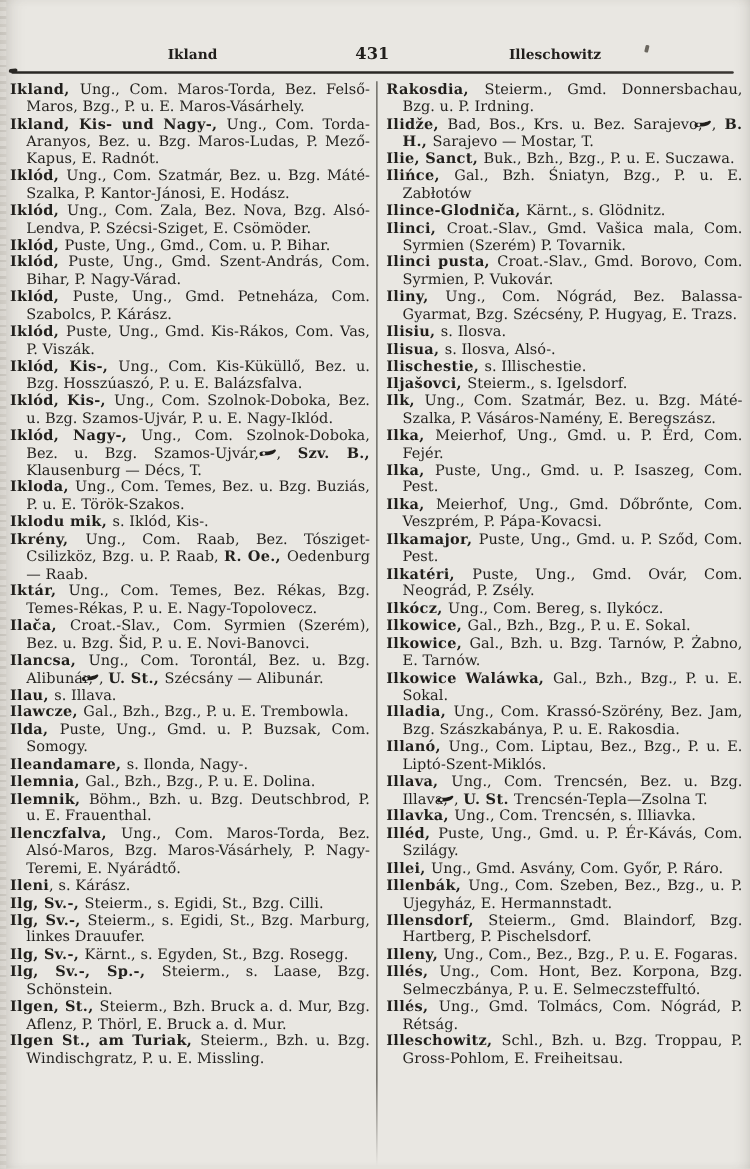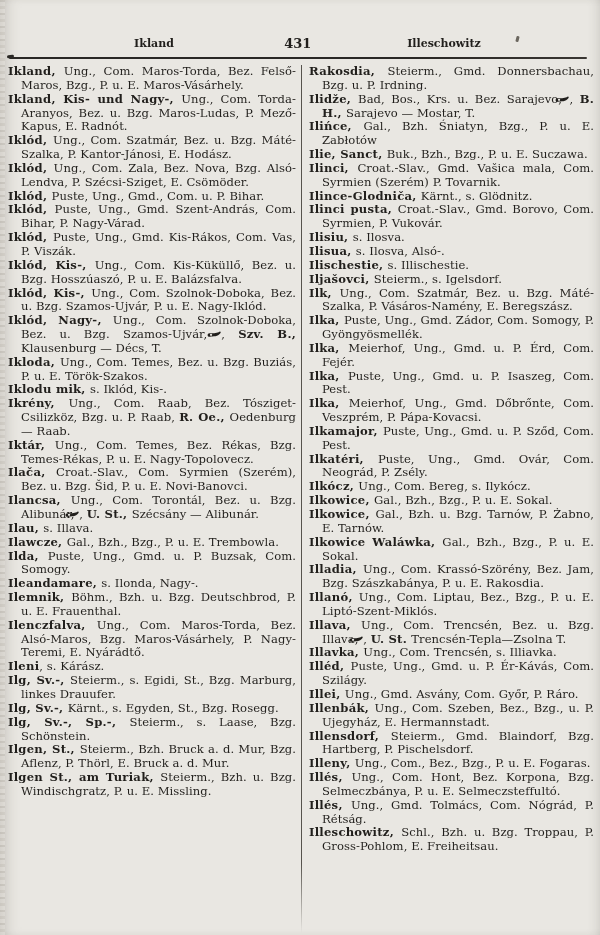--- a/index.html
+++ b/index.html
@@ -86,67 +86,70 @@
   <div class="rule"></div>
 
   <div class="cols">
     <div class="col col-left">
         <p class="entry"><span class="rb">Ikland, </span><span class="ri">Ung., </span><span class="rn">Com. Maros-Torda, Bez. Felső-Maros, Bzg., P. u. E. Maros-Vásárhely.</span></p>
         <p class="entry"><span class="rb">Ikland, Kis- und Nagy-, </span><span class="ri">Ung., </span><span class="rn">Com. Torda-Aranyos, Bez. u. Bzg. Maros-Ludas, P. Mező-Kapus, E. Radnót.</span></p>
         <p class="entry"><span class="rb">Iklód, </span><span class="ri">Ung., </span><span class="rn">Com. Szatmár, Bez. u. Bzg. Máté-Szalka, P. Kantor-Jánosi, E. Hodász.</span></p>
         <p class="entry"><span class="rb">Iklód, </span><span class="ri">Ung., </span><span class="rn">Com. Zala, Bez. Nova, Bzg. Alsó-Lendva, P. Szécsi-Sziget, E. Csömöder.</span></p>
         <p class="entry"><span class="rb">Iklód, </span><span class="rn">Puste, </span><span class="ri">Ung., </span><span class="rn">Gmd., Com. u. P. Bihar.</span></p>
         <p class="entry"><span class="rb">Iklód, </span><span class="rn">Puste, </span><span class="ri">Ung., </span><span class="rn">Gmd. Szent-András, Com. Bihar, P. Nagy-Várad.</span></p>
+        <p class="entry"><span class="rb">Iklód, </span><span class="rn">Puste, </span><span class="ri">Ung., </span><span class="rn">Gmd. Petneháza, Com. Szabolcs, P. Kárász.</span></p>
         <p class="entry"><span class="rb">Iklód, </span><span class="rn">Puste, </span><span class="ri">Ung., </span><span class="rn">Gmd. Kis-Rákos, Com. Vas, P. Viszák.</span></p>
         <p class="entry"><span class="rb">Iklód, Kis-, </span><span class="ri">Ung., </span><span class="rn">Com. Kis-Küküllő, Bez. u. Bzg. Hosszúaszó, P. u. E. Balázsfalva.</span></p>
         <p class="entry"><span class="rb">Iklód, Kis-, </span><span class="ri">Ung., </span><span class="rn">Com. Szolnok-Doboka, Bez. u. Bzg. Szamos-Ujvár, P. u. E. Nagy-Iklód.</span></p>
         <p class="entry"><span class="rb">Iklód, Nagy-, </span><span class="ri">Ung., </span><span class="rn">Com. Szolnok-Doboka, Bez. u. Bzg. Szamos-Ujvár, </span><span class="horn"><svg width="14" height="8" viewBox="0 0 20 11" aria-hidden="true">
               <path d="M1.5 7.4 C0.1 5.3 1.1 3.1 3.6 2.9 C6.5 2.7 9 3.1 12 2.6 C14.5 2.2 16.2 1.4 17.8 0.7 C19.3 0.2 20.1 1.2 19.3 2.5 C18.3 4.1 16.6 5.5 14.2 6.4 C11.4 7.4 8.4 7.1 5.9 7.6 C4 8 2.4 8.6 1.5 7.4 Z" fill="#211f1c"></path>
               <circle cx="5.8" cy="5.2" r="1.6" fill="#e9e7e2"></circle>
             </svg></span><span class="rn">, </span><span class="rb">Szv. B., </span><span class="rn">Klausenburg — Décs, T.</span></p>
         <p class="entry"><span class="rb">Ikloda, </span><span class="ri">Ung., </span><span class="rn">Com. Temes, Bez. u. Bzg. Buziás, P. u. E. Török-Szakos.</span></p>
         <p class="entry"><span class="rb">Iklodu mik, </span><span class="rn">s. Iklód, Kis-.</span></p>
         <p class="entry"><span class="rb">Ikrény, </span><span class="ri">Ung., </span><span class="rn">Com. Raab, Bez. Tósziget-Csilizköz, Bzg. u. P. Raab, </span><span class="rb">R. Oe., </span><span class="rn">Oedenburg — Raab.</span></p>
         <p class="entry"><span class="rb">Iktár, </span><span class="ri">Ung., </span><span class="rn">Com. Temes, Bez. Rékas, Bzg. Temes-Rékas, P. u. E. Nagy-Topolovecz.</span></p>
         <p class="entry"><span class="rb">Ilača, </span><span class="ri">Croat.-Slav., </span><span class="rn">Com. Syrmien (Szerém), Bez. u. Bzg. Šid, P. u. E. Novi-Banovci.</span></p>
         <p class="entry"><span class="rb">Ilancsa, </span><span class="ri">Ung., </span><span class="rn">Com. Torontál, Bez. u. Bzg. Alibunár, </span><span class="horn"><svg width="14" height="8" viewBox="0 0 20 11" aria-hidden="true">
               <path d="M1.5 7.4 C0.1 5.3 1.1 3.1 3.6 2.9 C6.5 2.7 9 3.1 12 2.6 C14.5 2.2 16.2 1.4 17.8 0.7 C19.3 0.2 20.1 1.2 19.3 2.5 C18.3 4.1 16.6 5.5 14.2 6.4 C11.4 7.4 8.4 7.1 5.9 7.6 C4 8 2.4 8.6 1.5 7.4 Z" fill="#211f1c"></path>
               <circle cx="5.8" cy="5.2" r="1.6" fill="#e9e7e2"></circle>
             </svg></span><span class="rn">, </span><span class="rb">U. St., </span><span class="rn">Szécsány — Alibunár.</span></p>
         <p class="entry"><span class="rb">Ilau, </span><span class="rn">s. Illava.</span></p>
         <p class="entry"><span class="rb">Ilawcze, </span><span class="ri">Gal., </span><span class="rn">Bzh., Bzg., P. u. E. Trembowla.</span></p>
         <p class="entry"><span class="rb">Ilda, </span><span class="rn">Puste, </span><span class="ri">Ung., </span><span class="rn">Gmd. u. P. Buzsak, Com. Somogy.</span></p>
         <p class="entry"><span class="rb">Ileandamare, </span><span class="rn">s. Ilonda, Nagy-.</span></p>
+        <p class="entry"><span class="rb">Ilemnia, </span><span class="ri">Gal., </span><span class="rn">Bzh., Bzg., P. u. E. Dolina.</span></p>
         <p class="entry"><span class="rb">Ilemnik, </span><span class="ri">Böhm., </span><span class="rn">Bzh. u. Bzg. Deutschbrod, P. u. E. Frauenthal.</span></p>
         <p class="entry"><span class="rb">Ilenczfalva, </span><span class="ri">Ung., </span><span class="rn">Com. Maros-Torda, Bez. Alsó-Maros, Bzg. Maros-Vásárhely, P. Nagy-Teremi, E. Nyárádtő.</span></p>
         <p class="entry"><span class="rb">Ileni</span><span class="rn">, s. Kárász.</span></p>
+        <p class="entry"><span class="rb">Ilg, Sv.-, </span><span class="ri">Steierm., </span><span class="rn">s. Egidi, St., Bzg. Cilli.</span></p>
         <p class="entry"><span class="rb">Ilg, Sv.-, </span><span class="ri">Steierm., </span><span class="rn">s. Egidi, St., Bzg. Marburg, linkes Drauufer.</span></p>
         <p class="entry"><span class="rb">Ilg, Sv.-, </span><span class="ri">Kärnt., </span><span class="rn">s. Egyden, St., Bzg. Rosegg.</span></p>
         <p class="entry"><span class="rb">Ilg, Sv.-, Sp.-, </span><span class="ri">Steierm., </span><span class="rn">s. Laase, Bzg. Schönstein.</span></p>
         <p class="entry"><span class="rb">Ilgen, St., </span><span class="ri">Steierm., </span><span class="rn">Bzh. Bruck a. d. Mur, Bzg. Aflenz, P. Thörl, E. Bruck a. d. Mur.</span></p>
         <p class="entry"><span class="rb">Ilgen St., am Turiak, </span><span class="ri">Steierm., </span><span class="rn">Bzh. u. Bzg. Windischgratz, P. u. E. Missling.</span></p>
       </div>
     <div class="divider"></div>
     <div class="col col-right">
         <p class="entry"><span class="rb">Rakosdia, </span><span class="ri">Steierm., </span><span class="rn">Gmd. Donnersbachau, Bzg. u. P. Irdning.</span></p>
         <p class="entry"><span class="rb">Ilidže, </span><span class="rn">Bad, </span><span class="ri">Bos., </span><span class="rn">Krs. u. Bez. Sarajevo, </span><span class="horn"><svg width="14" height="8" viewBox="0 0 20 11" aria-hidden="true">
               <path d="M1.5 7.4 C0.1 5.3 1.1 3.1 3.6 2.9 C6.5 2.7 9 3.1 12 2.6 C14.5 2.2 16.2 1.4 17.8 0.7 C19.3 0.2 20.1 1.2 19.3 2.5 C18.3 4.1 16.6 5.5 14.2 6.4 C11.4 7.4 8.4 7.1 5.9 7.6 C4 8 2.4 8.6 1.5 7.4 Z" fill="#211f1c"></path>
               <circle cx="5.8" cy="5.2" r="1.6" fill="#e9e7e2"></circle>
             </svg></span><span class="rn">, </span><span class="rb">B. H., </span><span class="rn">Sarajevo — Mostar, T.</span></p>
+        <p class="entry"><span class="rb">Ilie, Sanct, </span><span class="ri">Buk., </span><span class="rn">Bzh., Bzg., P. u. E. Suczawa.</span></p>
         <p class="entry"><span class="rb">Ilińce, </span><span class="ri">Gal., </span><span class="rn">Bzh. Śniatyn, Bzg., P. u. E. Zabłotów</span></p>
-        <p class="entry"><span class="rb">Ilie, Sanct, </span><span class="ri">Buk., </span><span class="rn">Bzh., Bzg., P. u. E. Suczawa.</span></p>
+        <p class="entry"><span class="rb">Ilince-Glodniča, </span><span class="ri">Kärnt., </span><span class="rn">s. Glödnitz.</span></p>
         <p class="entry"><span class="rb">Ilinci, </span><span class="ri">Croat.-Slav., </span><span class="rn">Gmd. Vašica mala, Com. Syrmien (Szerém) P. Tovarnik.</span></p>
-        <p class="entry"><span class="rb">Ilince-Glodniča, </span><span class="ri">Kärnt., </span><span class="rn">s. Glödnitz.</span></p>
         <p class="entry"><span class="rb">Ilinci pusta, </span><span class="ri">Croat.-Slav., </span><span class="rn">Gmd. Borovo, Com. Syrmien, P. Vukovár.</span></p>
+        <p class="entry"><span class="rb">Iliny, </span><span class="ri">Ung., </span><span class="rn">Com. Nógrád, Bez. Balassa-Gyarmat, Bzg. Szécsény, P. Hugyag, E. Trazs.</span></p>
         <p class="entry"><span class="rb">Ilisiu, </span><span class="rn">s. Ilosva.</span></p>
         <p class="entry"><span class="rb">Ilisua, </span><span class="rn">s. Ilosva, Alsó-.</span></p>
         <p class="entry"><span class="rb">Ilischestie, </span><span class="rn">s. Illischestie.</span></p>
         <p class="entry"><span class="rb">Iljašovci, </span><span class="ri">Steierm., </span><span class="rn">s. Igelsdorf.</span></p>
         <p class="entry"><span class="rb">Ilk, </span><span class="ri">Ung., </span><span class="rn">Com. Szatmár, Bez. u. Bzg. Máté-Szalka, P. Vásáros-Namény, E. Beregszász.</span></p>
-        <p class="entry"><span class="rb">Ilka, </span><span class="rn">Puste, </span><span class="ri">Ung., </span><span class="rn">Gmd. Zádor, Com. Somogy, P. Gyöngyösmellék.</span></p>
         <p class="entry"><span class="rb">Ilka, </span><span class="rn">Meierhof, </span><span class="ri">Ung., </span><span class="rn">Gmd. u. P. Érd, Com. Fejér.</span></p>
         <p class="entry"><span class="rb">Ilka, </span><span class="rn">Puste, </span><span class="ri">Ung., </span><span class="rn">Gmd. u. P. Isaszeg, Com. Pest.</span></p>
         <p class="entry"><span class="rb">Ilka, </span><span class="rn">Meierhof, </span><span class="ri">Ung., </span><span class="rn">Gmd. Dőbrőnte, Com. Veszprém, P. Pápa-Kovacsi.</span></p>
         <p class="entry"><span class="rb">Ilkamajor, </span><span class="rn">Puste, </span><span class="ri">Ung., </span><span class="rn">Gmd. u. P. Sződ, Com. Pest.</span></p>
         <p class="entry"><span class="rb">Ilkatéri, </span><span class="rn">Puste, </span><span class="ri">Ung., </span><span class="rn">Gmd. Ovár, Com. Neográd, P. Zsély.</span></p>
         <p class="entry"><span class="rb">Ilkócz, </span><span class="ri">Ung., </span><span class="rn">Com. Bereg, s. Ilykócz.</span></p>
         <p class="entry"><span class="rb">Ilkowice, </span><span class="ri">Gal., </span><span class="rn">Bzh., Bzg., P. u. E. Sokal.</span></p>
         <p class="entry"><span class="rb">Ilkowice, </span><span class="ri">Gal., </span><span class="rn">Bzh. u. Bzg. Tarnów, P. Żabno, E. Tarnów.</span></p>
         <p class="entry"><span class="rb">Ilkowice Waláwka, </span><span class="ri">Gal., </span><span class="rn">Bzh., Bzg., P. u. E. Sokal.</span></p>
         <p class="entry"><span class="rb">Illadia, </span><span class="ri">Ung., </span><span class="rn">Com. Krassó-Szörény, Bez. Jam, Bzg. Szászkabánya, P. u. E. Rakosdia.</span></p>

